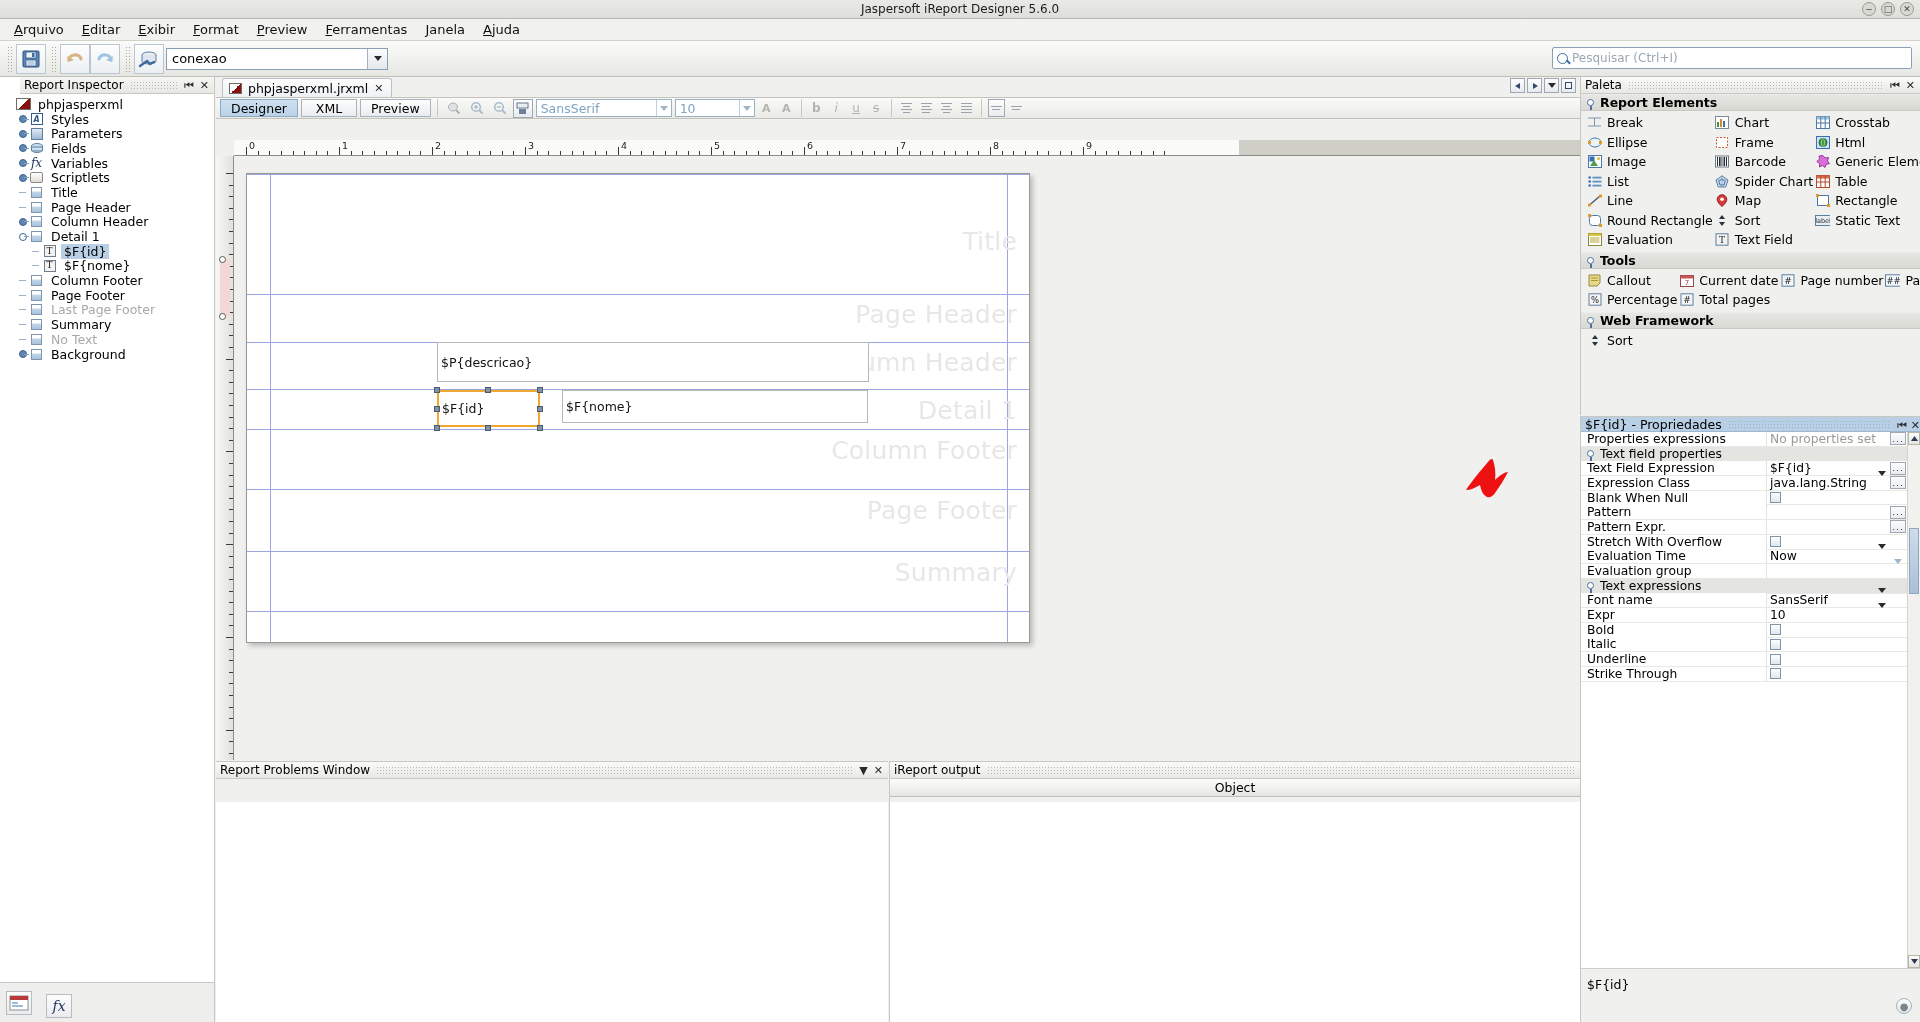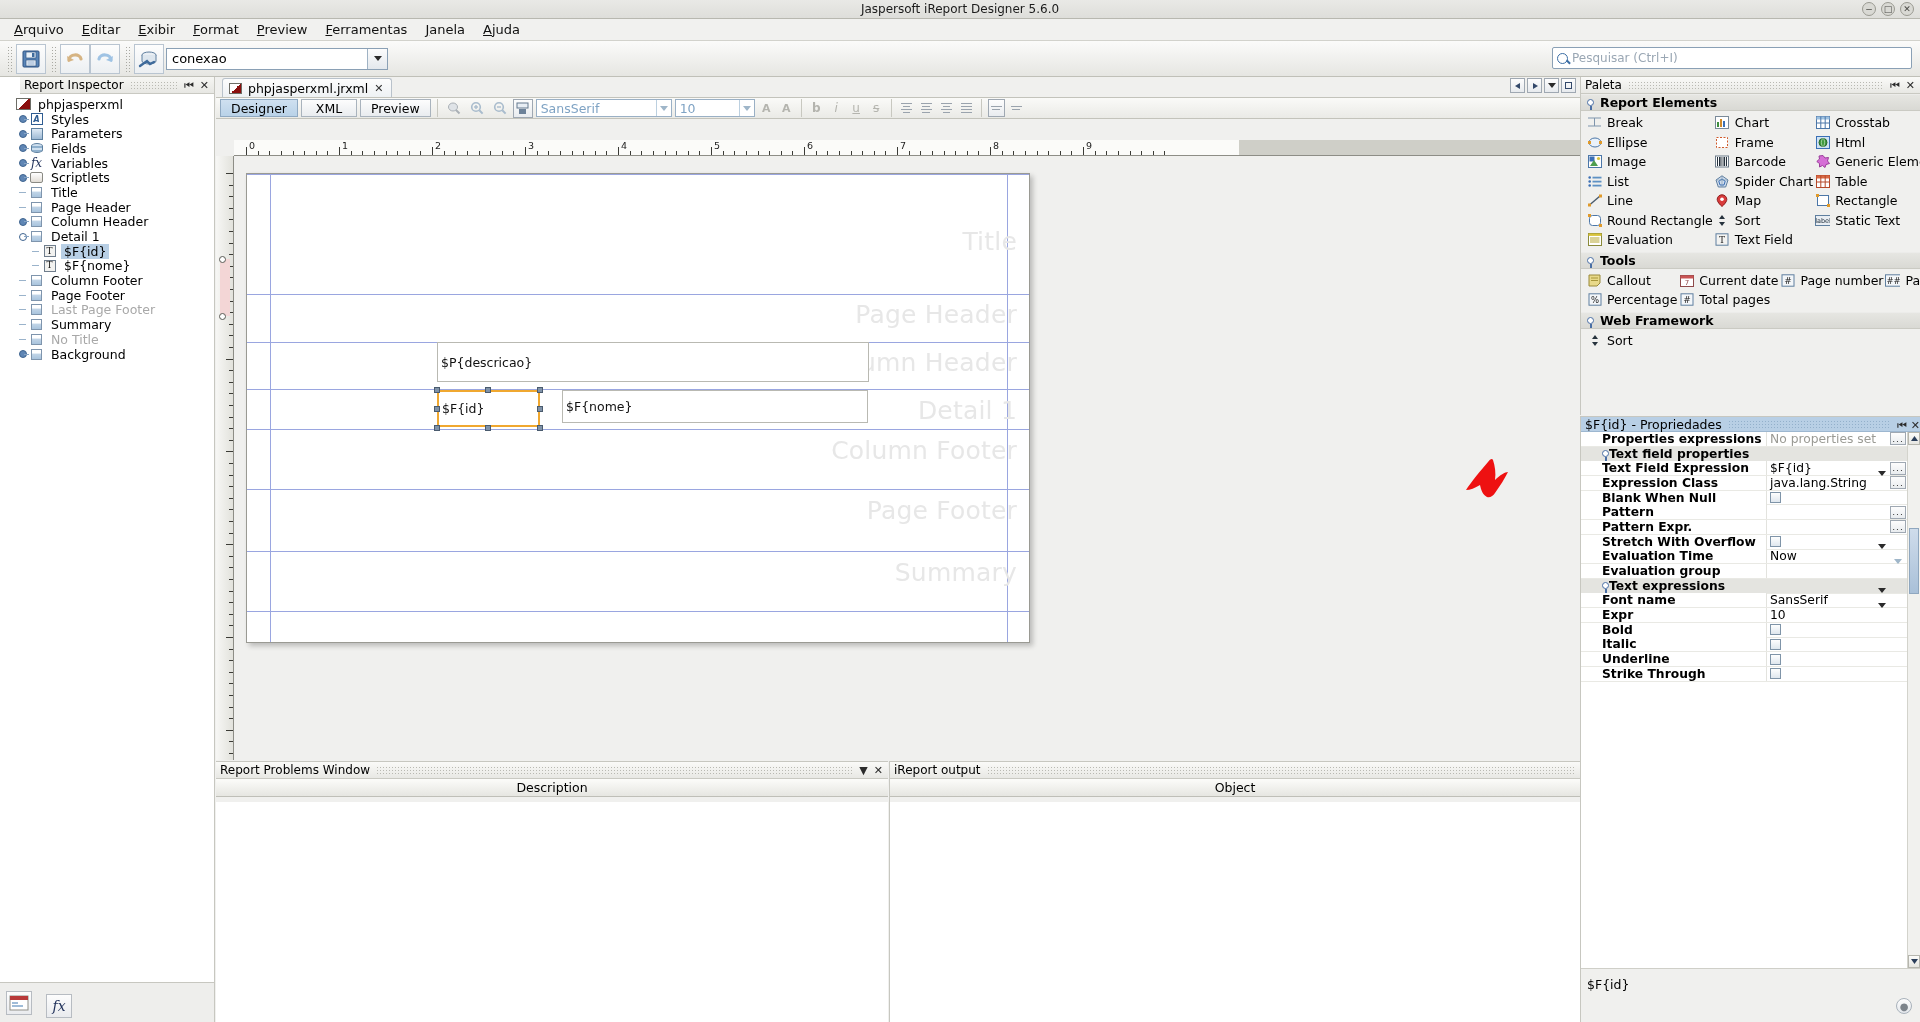--- a/index.html
+++ b/index.html
@@ -262,24 +262,24 @@
   
   #props { right:0; top:339px; width:340px; bottom:0; background:#f0f0ee; border-left:1px solid #c7c7c0; border-top:1px solid #c7c7c0;}
   .props-head {
     height:15px; display:flex;align-items:center; font-size:12.5px;
     background:#b8cfe5; padding-left:4px; position:relative; border-bottom:1px solid #9db7d0;
   }
   .props-head .hatch2 { flex:1;height:8px;margin:0 6px;
     background-image: radial-gradient(circle, #93b0cb 0.7px, transparent 0.8px); background-size:3px 3px;}
   .proprows { position:absolute; left:0; right:0; top:15px; bottom:54px; overflow:hidden; background:#fff; }
   .prow { display:flex; height:14.7px; font-size:12.3px; border-bottom:1px solid #e9e9e4; align-items:center; }
-  .prow .pname { width:186px; padding-left:21px; background:#fff; white-space:nowrap; overflow:hidden; border-right:1px solid #e3e3de;font-weight:bold; }
+  .prow .pname { width:186px; padding-left:6px; background:#fff; white-space:nowrap; overflow:hidden; border-right:1px solid #e3e3de; }
   .prow .pval { flex:1; padding-left:3px; display:flex; align-items:center; gap:4px; position:relative; white-space:nowrap; }
   .prow.group { background:#e4e4e0; font-size:12.3px; }
-  .prow.group .pname { background:#e4e4e0; display:flex; align-items:center; width:100%; border-right:none; }
+  .prow.group .pname { background:#e4e4e0; display:flex; align-items:center; gap:6px; width:100%; border-right:none; }
   .pval .muted { color:#9b9b95; }
   .chk { width:11px;height:11px;border:1px solid #7f94a8;background:linear-gradient(#fefefe,#dfe7ee); }
   .dots {
     position:absolute; right:14px; width:16px; height:13px; border:1px solid #9fa8b2;
     background:linear-gradient(#fdfdfd,#e9ecef); font-size:9px; display:flex;align-items:center;justify-content:center;
     letter-spacing:1px; color:#333;
   }
   .vdd { position:absolute; right:34px; }
   .pscroll { position:absolute; right:0; top:15px; bottom:54px; width:13px; background:#f1f1ee; border-left:1px solid #d3d3cc; }
   .pscroll .thumb { position:absolute; left:1px; right:1px; top:96px; height:66px; background:linear-gradient(#cfdceb,#a9c0d8); border:1px solid #8fa7bf;}
@@ -504,21 +504,21 @@
               <span class="band-icon"></span>
             </span>
             <span class="lbl">Summary</span>
           </div>
           <div class="trow dim">
             <span class="tindent" style="width: 13px;"></span>
             <span class="handle dash"></span>
             <span class="ticon">
               <span class="band-icon"></span>
             </span>
-            <span class="lbl">No Title</span>
+            <span class="lbl">No Text</span>
           </div>
           <div class="trow">
             <span class="tindent" style="width: 13px;"></span>
             <span class="handle knob"></span>
             <span class="ticon">
               <span class="band-icon"></span>
             </span>
             <span class="lbl">Background</span>
           </div>
         </div>
@@ -855,23 +855,20 @@
 
     <div class="panel" id="problems">
       <div class="panel-head">
         <span class="ttl">Report Problems Window</span>
         <span class="hatch"></span>
         <span class="hbtns">
           <span class="hbtn">▼</span>
           <span class="hbtn">✕</span>
         </span>
       </div>
-      <div class="tblhead">
-        <span>Description</span>
-      </div>
       <div class="tblbody"></div>
     </div>
 
     <div class="panel" id="output">
       <div class="panel-head">
         <span class="ttl">iReport output</span>
         <span class="hatch"></span>
       </div>
       <div class="tblhead">
         <span>Object</span>

